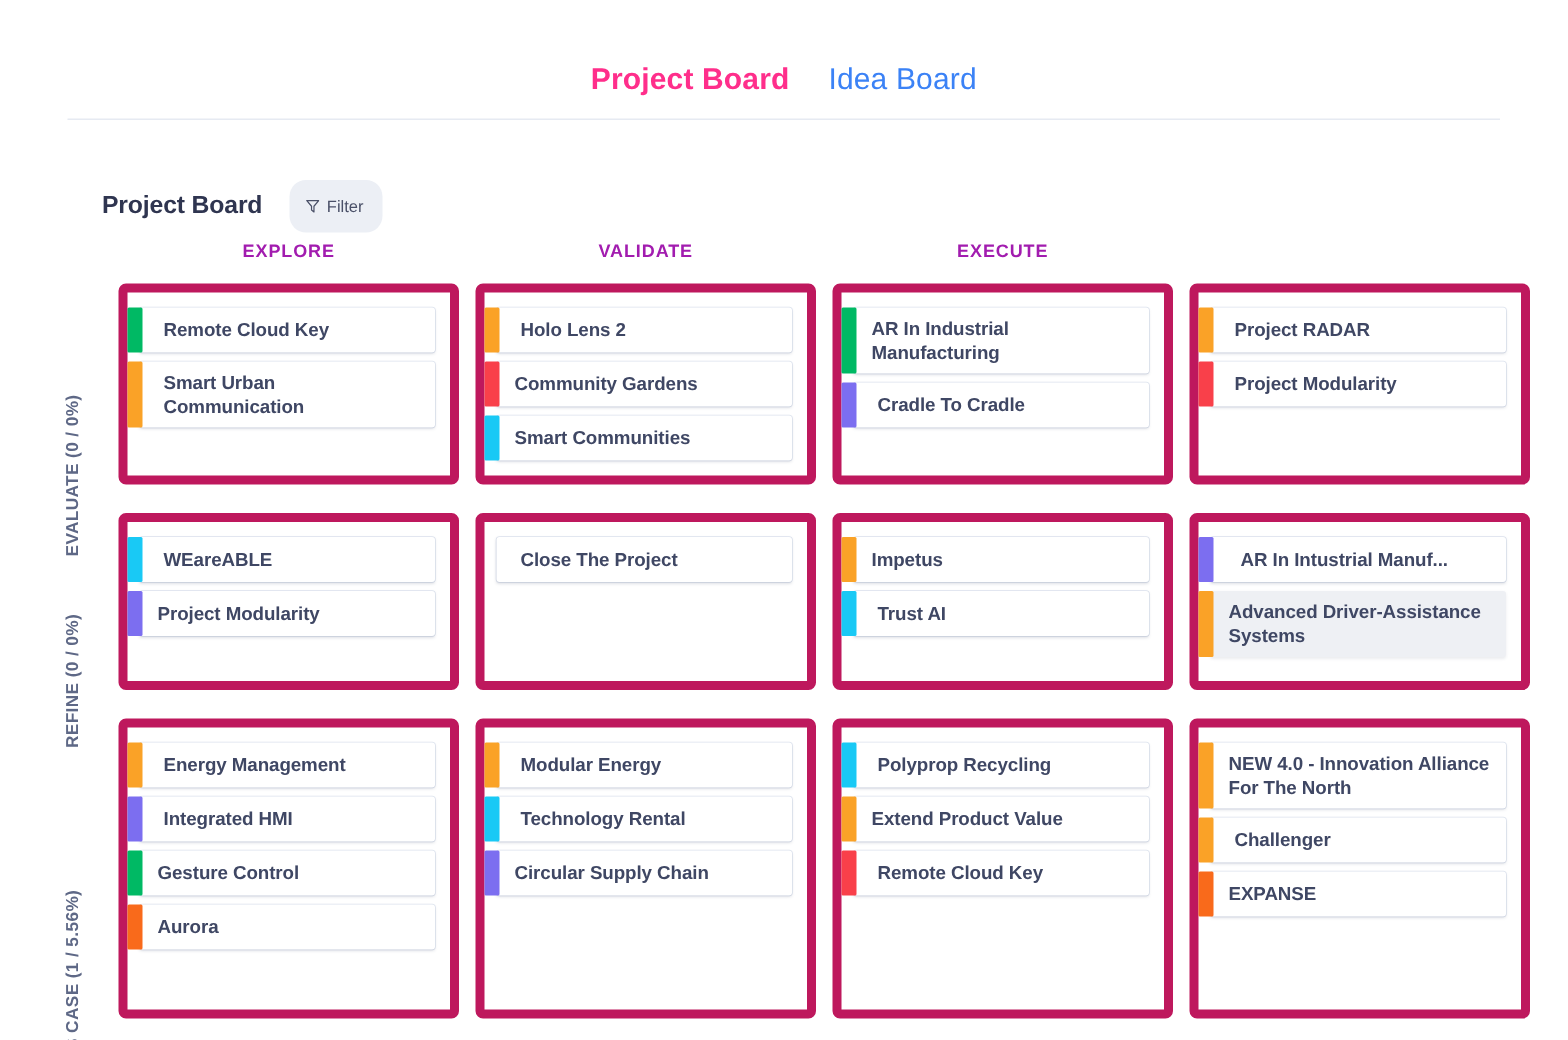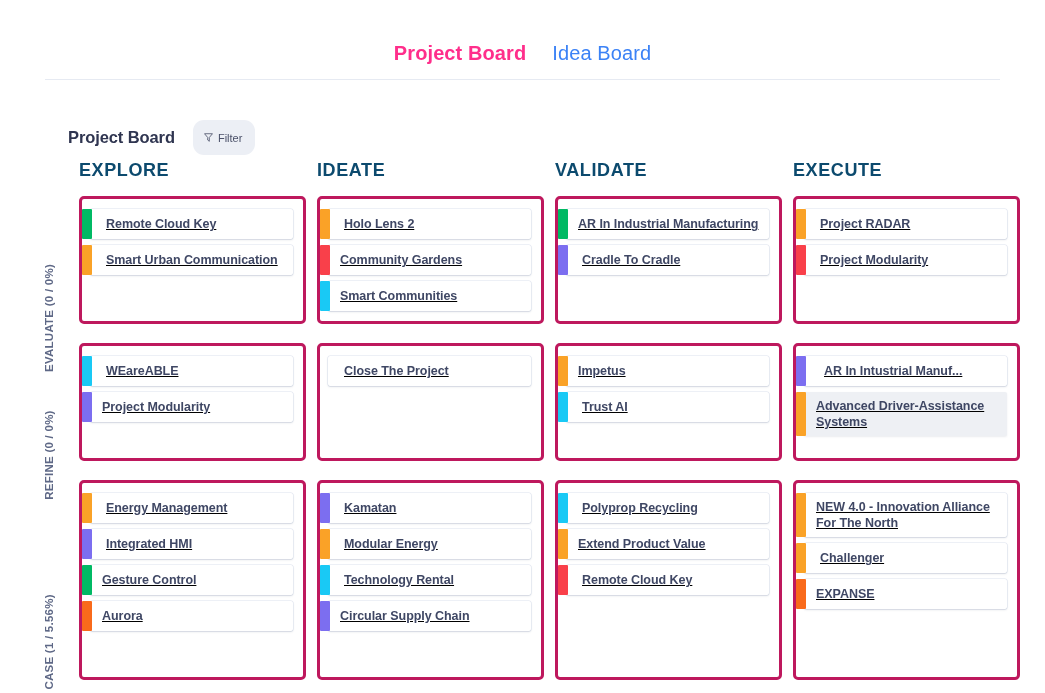--- a/index.html
+++ b/index.html
@@ -80,25 +80,25 @@
     width: 990px;
   }
 
   .colhead-row {
     display: grid;
     grid-template-columns: 38px repeat(4, 1fr);
     column-gap: 11px;
     margin-bottom: 6px;
   }
   .colhead {
-    text-align: left;
-    font-size: 18px;
+    text-align: center;
+    font-size: 12px;
     font-weight: bold;
     letter-spacing: 0.6px;
-    color: #0c4a6e;
+    color: #a21caf;
     padding-bottom: 9px;
   }
 
   .grid-row {
     display: grid;
     grid-template-columns: 38px repeat(4, 1fr);
     column-gap: 11px;
     margin-bottom: 19px;
   }
 
@@ -113,26 +113,25 @@
     transform-origin: center center;
     white-space: nowrap;
     font-size: 11.5px;
     font-weight: bold;
     letter-spacing: 0.25px;
     color: #5e6886;
   }
 
   .cell {
     background: #ffffff;
-    border: 3px solid #be185d;
+    border: 6px solid #be185d;
     border-radius: 5px;
     min-height: 118px;
     padding: 10px 10px 10px 0;
     position: relative;
-    text-decoration: underline;
   }
   .cell.tall   { min-height: 200px; }
   .cell.mid    { min-height: 118px; }
 
   
   .card {
     position: relative;
     display: flex;
     align-items: stretch;
     margin-bottom: 6px;
@@ -194,21 +193,20 @@
     </span>
     <span>Filter</span>
   </button>
 </div>
 
 <div class="board">
 
   <div class="colhead-row">
     <div></div>
     <div class="colhead">EXPLORE</div>
-    <div class="colhead">IDEATE</div>
     <div class="colhead">VALIDATE</div>
     <div class="colhead">EXECUTE</div>
   </div>
 
   <div id="rows-container">
       <div class="grid-row">
         <div class="rowlabel-wrap">
           <div class="rowlabel">EVALUATE (0 / 0%)</div>
         </div>
         <div class="cell mid">
@@ -354,26 +352,20 @@
           </div>
           <div class="card ind-0">
             <div class="bar" style="background: rgb(249, 106, 27);"></div>
             <div class="card-body">
               <div class="card-title">Aurora</div>
             </div>
           </div>
         </div>
         <div class="cell tall">
           <div class="card ind-1">
-            <div class="bar" style="background: rgb(124, 110, 240);"></div>
-            <div class="card-body">
-              <div class="card-title">Kamatan</div>
-            </div>
-          </div>
-          <div class="card ind-1">
             <div class="bar" style="background: rgb(250, 162, 39);"></div>
             <div class="card-body">
               <div class="card-title">Modular Energy</div>
             </div>
           </div>
           <div class="card ind-1">
             <div class="bar" style="background: rgb(25, 201, 245);"></div>
             <div class="card-body">
               <div class="card-title">Technology Rental</div>
             </div>

